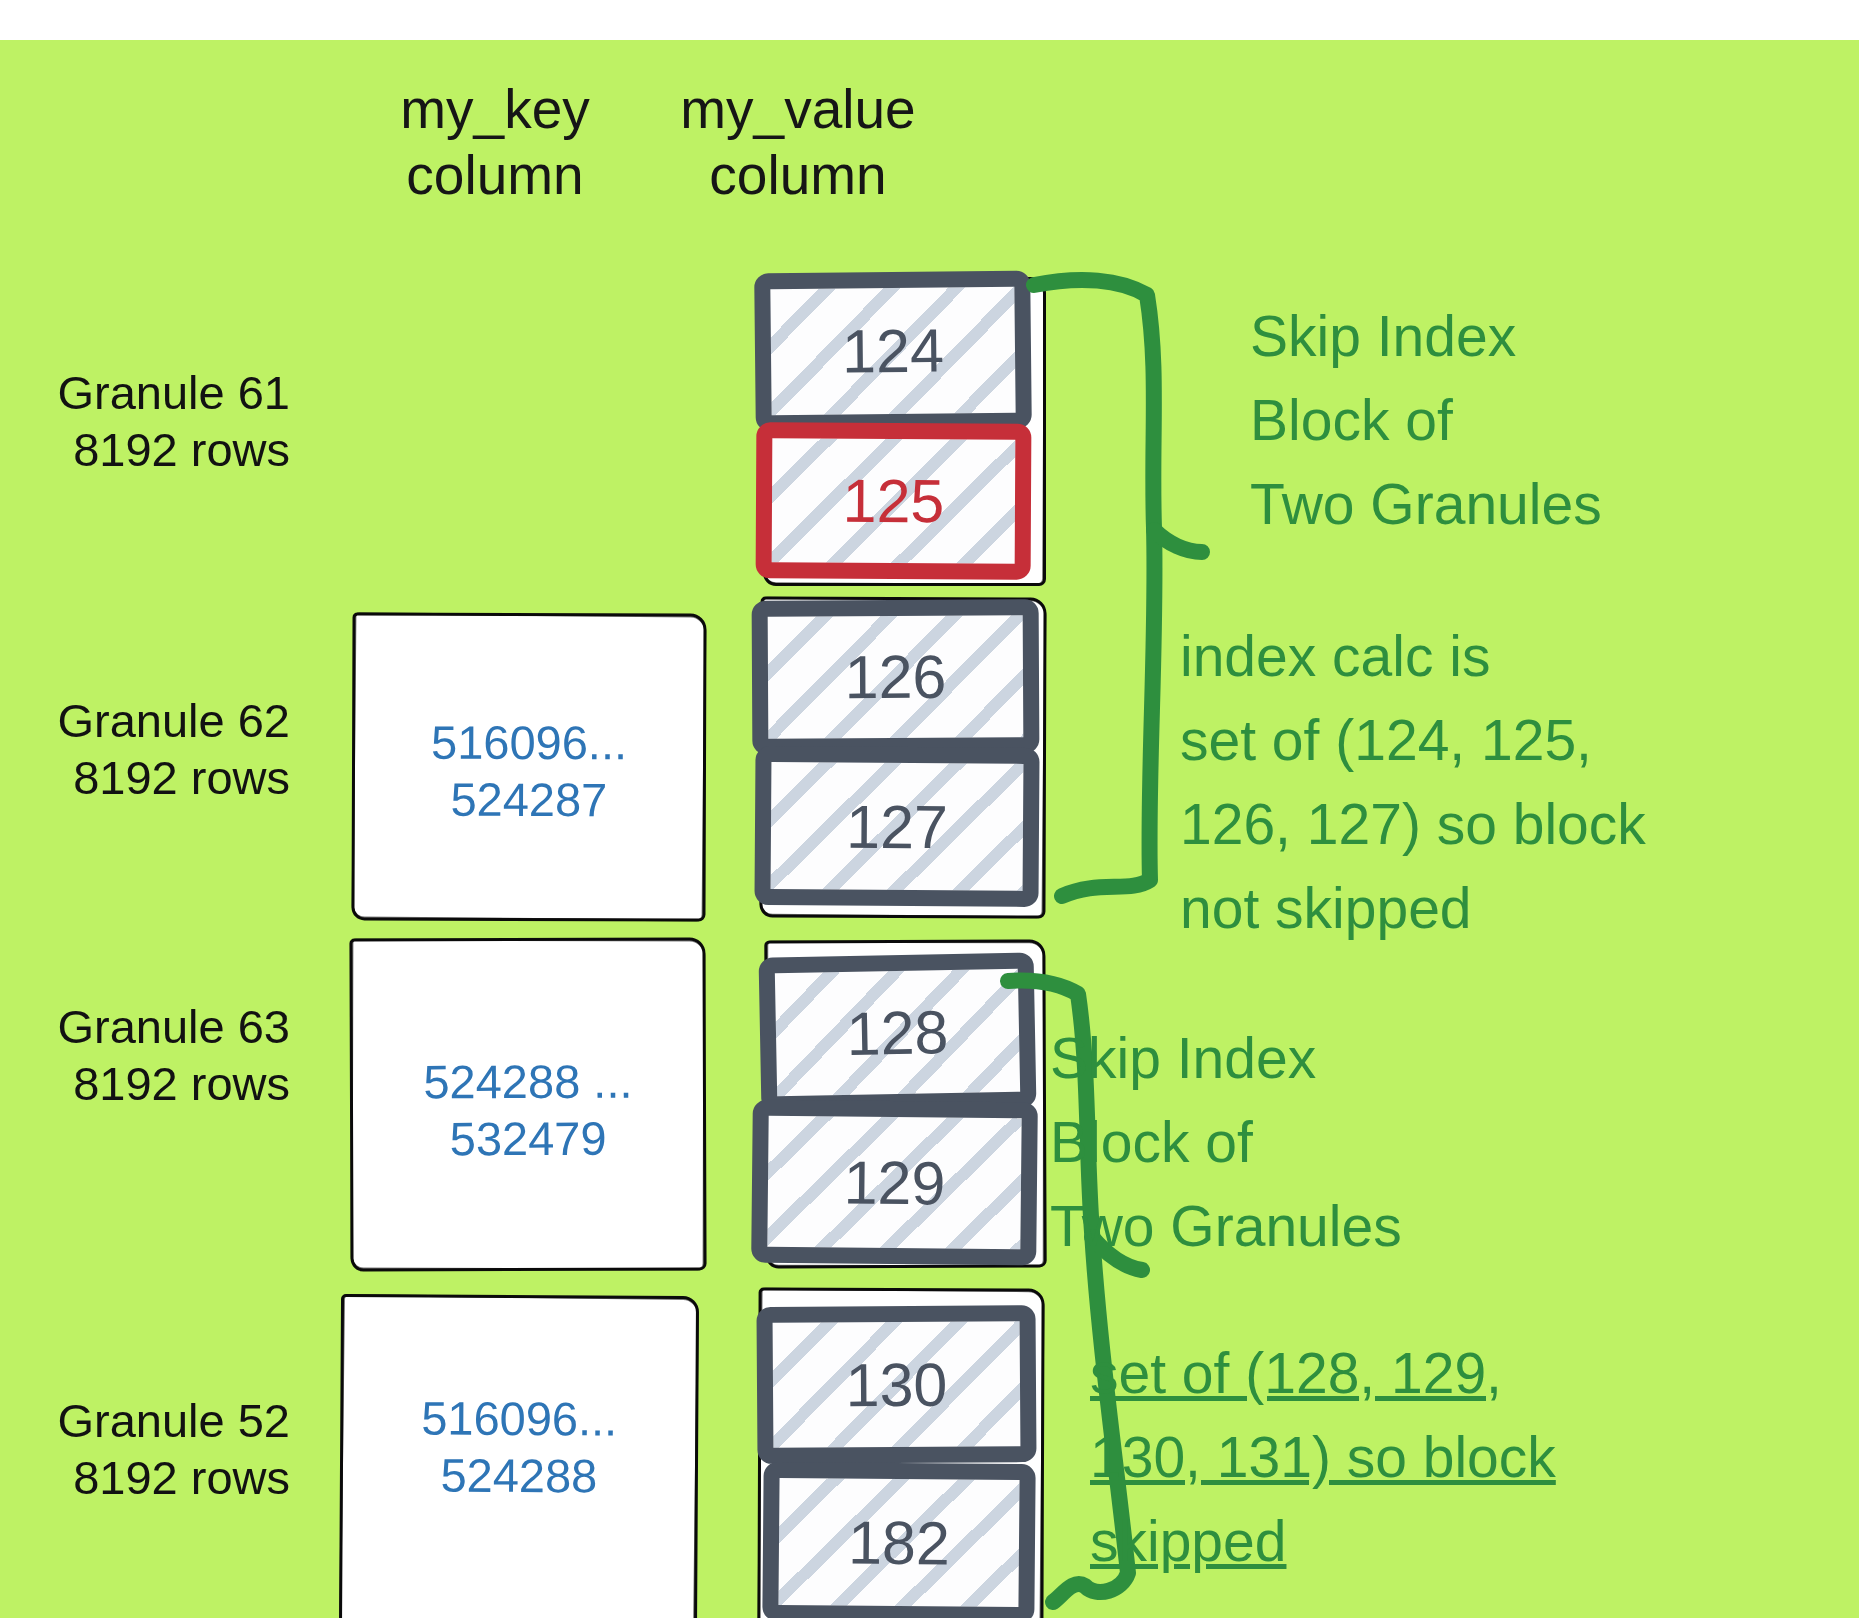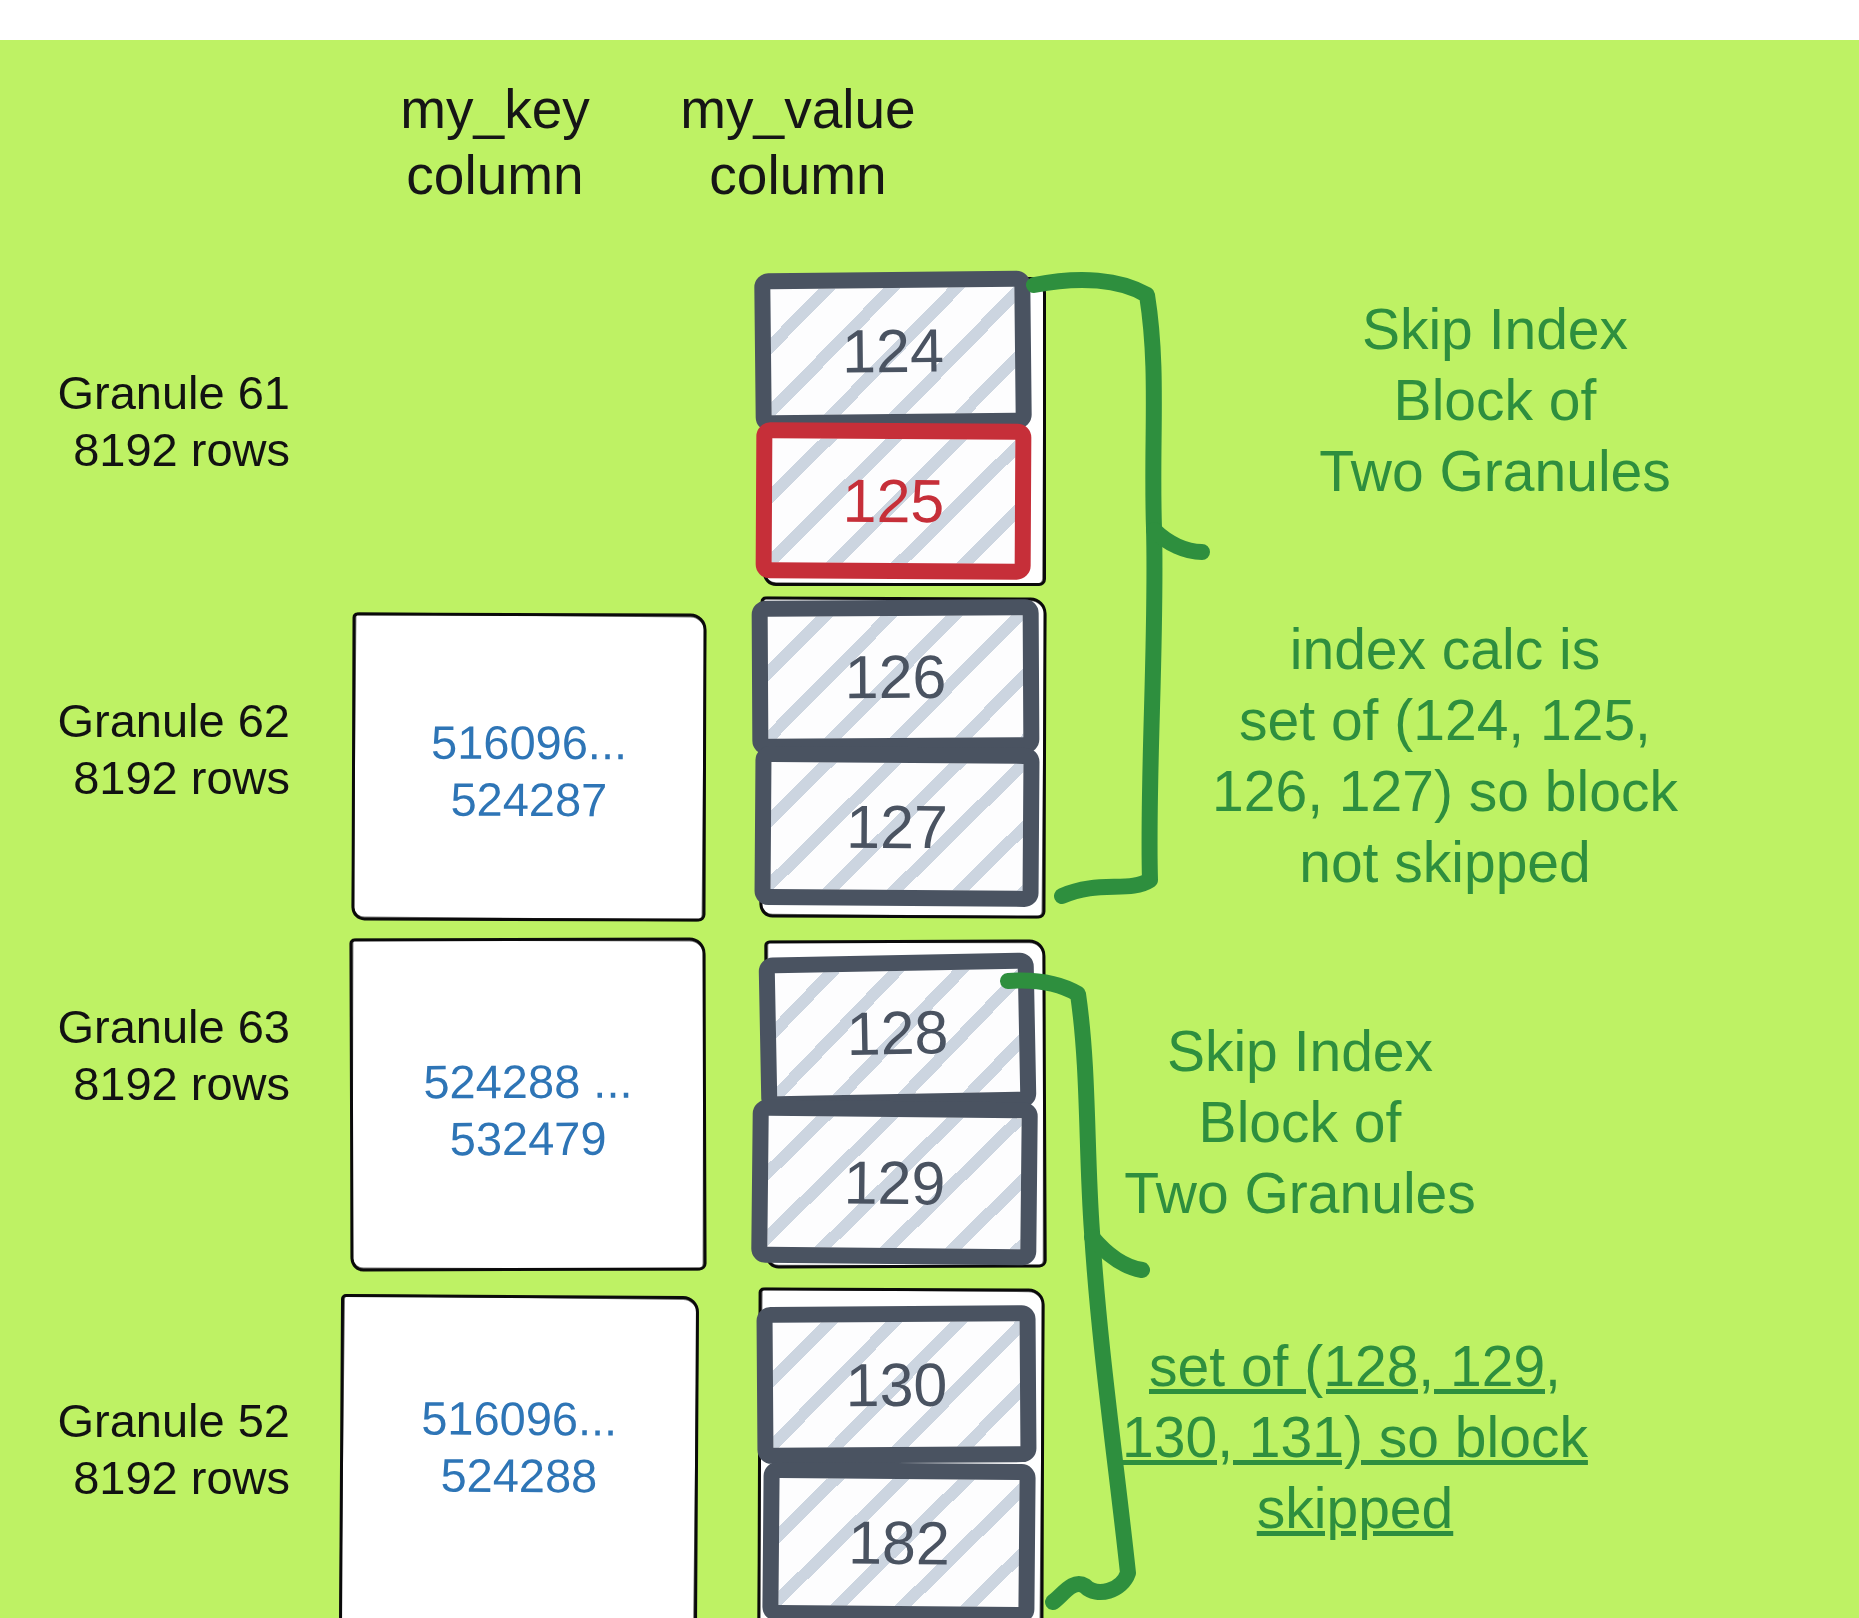--- a/index.html
+++ b/index.html
@@ -83,22 +83,22 @@
   .b125{left:756px;top:383px;width:275px;height:156px;transform:rotate(.3deg);}
   .b126{left:752px;top:560px;width:287px;height:154px;transform:rotate(-.3deg);}
   .b127{left:755px;top:707px;width:284px;height:159px;transform:rotate(.4deg);}
   .b128{left:760px;top:915px;width:275px;height:155px;transform:rotate(-1.1deg);}
   .b129{left:752px;top:1061px;width:285px;height:163px;transform:rotate(.6deg);}
   .b130{left:757px;top:1266px;width:279px;height:157px;transform:rotate(-.4deg);}
   .b131{left:763px;top:1423px;width:272px;height:159px;transform:rotate(.5deg);}
 
   
   .annotation{
-    position:absolute;text-align:center;
-    color:#2e8f3e;font-size:57px;line-height:71px;
+    position:absolute;
+    color:#2e8f3e;font-size:57px;line-height:84px;
     white-space:pre-line;
   }
   .ann1{left:1250px;top:254px;width:490px;}
   .ann2{left:1180px;top:574px;width:530px;}
   .ann3{left:1050px;top:976px;width:500px;}
   .ann4{left:1090px;top:1291px;width:530px;text-decoration:underline;}
 
   
   #braces{position:absolute;left:0;top:0;pointer-events:none;}
   #braces path{

